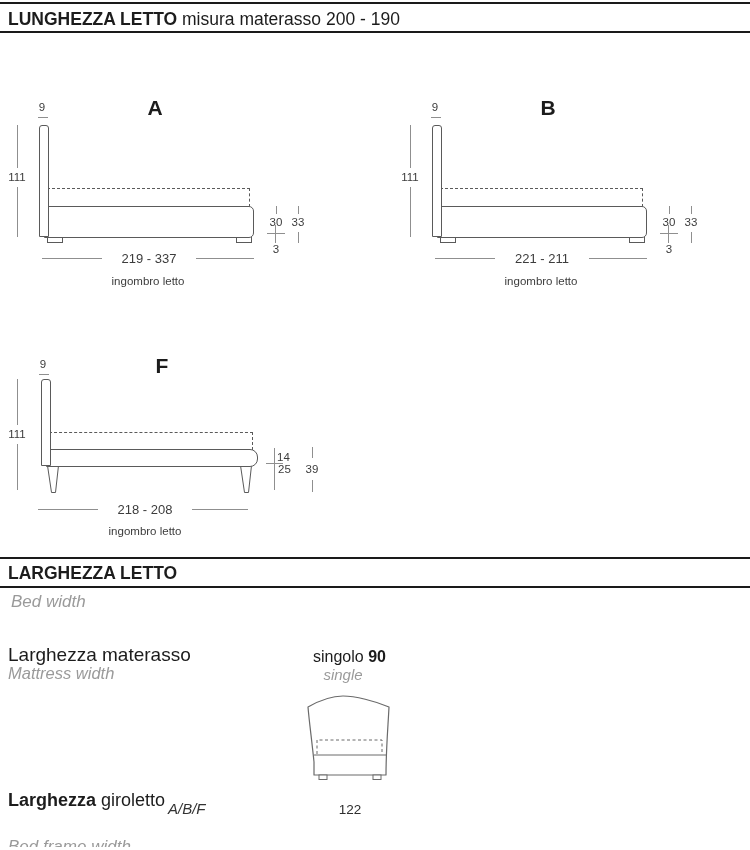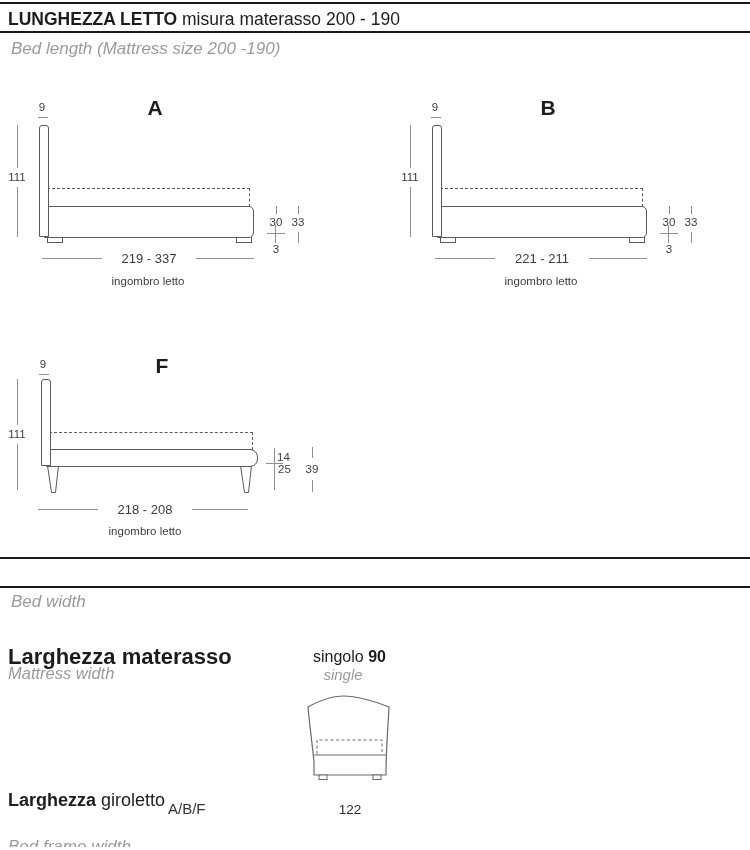--- a/index.html
+++ b/index.html
@@ -22,40 +22,39 @@
   .frame{position:absolute;background:#fff;border:1px solid #5a5a5a;z-index:2;}
   .foot{position:absolute;width:14px;height:5px;background:#fff;border:1px solid #5a5a5a;border-top:none;}
   .plus{position:absolute;width:18px;height:18px;}
   .plus i{position:absolute;background:#8f8f8f;display:block;}
   .plus i.ph{left:0;top:8px;width:18px;height:1px;}
   .plus i.pv{left:8px;top:0;width:1px;height:18px;}
   .dimrange{position:absolute;font-size:13px;color:#3c3c3c;text-align:center;width:96px;}
   .caption{position:absolute;font-size:11.5px;color:#3c3c3c;text-align:center;width:110px;}
   .legsvg{position:absolute;width:14px;height:28px;}
   
-  .rowlabel-b{position:absolute;font-size:22px;font-weight:bold;white-space:nowrap;}
+  .rowlabel-b{position:absolute;font-size:19px;font-weight:normal;white-space:nowrap;}
   .rowlabel-i{position:absolute;font-size:16.5px;font-style:italic;color:#9a9a9a;white-space:nowrap;}
   .value-line{position:absolute;font-size:16px;white-space:nowrap;}
   .value-line b{font-weight:bold;}
   .mixed-line{position:absolute;font-size:18px;white-space:nowrap;}
   .mixed-line b{font-weight:bold;}
   .variants{position:absolute;font-size:15px;color:#333;}
   .num-center{position:absolute;font-size:13.5px;color:#2e2e2e;text-align:center;width:100px;}
 </style>
 </head>
 <body>
 
 <div class="page">
 
   <div class="rule" style="top:2px;"></div>
   <div class="h-title" style="left:8px;top:9px;">
     <b>LUNGHEZZA LETTO</b><span> misura materasso 200 - 190</span>
   </div>
   <div class="rule" style="top:31px;"></div>
-  <div class="subtitle" style="left:11px;top:39px;">Bed length (Mattress size 200 -190)</div>
 
   <div class="bed" style="left:0;top:85px;height:215px;">
     <div class="dimtext" style="left:36px;top:16px;width:12px;">9</div>
     <div class="hline" style="left:38px;top:32px;width:10px;"></div>
     <div class="biglabel" style="left:140px;top:11px;">A</div>
     <div class="vline" style="left:17px;top:40px;height:43px;"></div>
     <div class="dimtext" style="left:3px;top:86px;width:28px;">111</div>
     <div class="vline" style="left:17px;top:102px;height:50px;"></div>
     <div class="headboard" style="left:39px;top:40px;height:110px;"></div>
     <div class="mattress" style="left:47px;top:103px;width:202px;height:18px;"></div>
@@ -129,20 +128,23 @@
     <div class="vline" style="left:312px;top:97px;height:11px;"></div>
     <div class="dimtext" style="left:300px;top:113px;width:24px;">39</div>
     <div class="vline" style="left:312px;top:130px;height:12px;"></div>
     <div class="hline" style="left:38px;top:159px;width:60px;"></div>
     <div class="dimrange" style="left:97px;top:152px;">218 - 208</div>
     <div class="hline" style="left:192px;top:159px;width:56px;"></div>
     <div class="caption" style="left:90px;top:175px;">ingombro letto</div>
   </div>
 
   <div class="rule" style="top:557px;"></div>
+  <div class="h-title" style="left:8px;top:563px;">
+    <b>LARGHEZZA LETTO</b>
+  </div>
   <div class="rule" style="top:586px;"></div>
   <div class="subtitle" style="left:11px;top:592px;">Bed width</div>
 
   <div class="rowlabel-b" style="left:8px;top:644px;">Larghezza materasso</div>
   <div class="rowlabel-i" style="left:8px;top:664px;">Mattress width</div>
   <div class="value-line" style="left:313px;top:648px;">
     <span>singolo </span><b>90</b>
   </div>
   <div class="rowlabel-i" style="left:313px;top:666px;width:60px;text-align:center;font-size:15px;">single</div>
 
@@ -152,15 +154,15 @@
     <path d="M19,62 L19,48 L84,48 L84,62" fill="none" stroke="#6a6a6a" stroke-width="1" stroke-dasharray="3,2.5"></path>
     <rect x="21" y="83" width="8" height="4.5" fill="#fff" stroke="#6a6a6a" stroke-width="1"></rect>
     <rect x="75" y="83" width="8" height="4.5" fill="#fff" stroke="#6a6a6a" stroke-width="1"></rect>
   </svg>
   <div class="num-center" style="left:300px;top:802px;">122</div>
 
   <div class="mixed-line" style="left:8px;top:790px;">
     <b>Larghezza</b><span> giroletto</span>
   </div>
   <div class="rowlabel-i" style="left:8px;top:807px;font-size:17px;margin-top:30px;">Bed frame width</div>
-  <div class="variants" style="left:168px;top:800px;">A/B/F</div>
+  <div class="variants" style="left:168px;top:800px;font-style:italic;">A/B/F</div>
 
 </div>
 
 </body></html>

